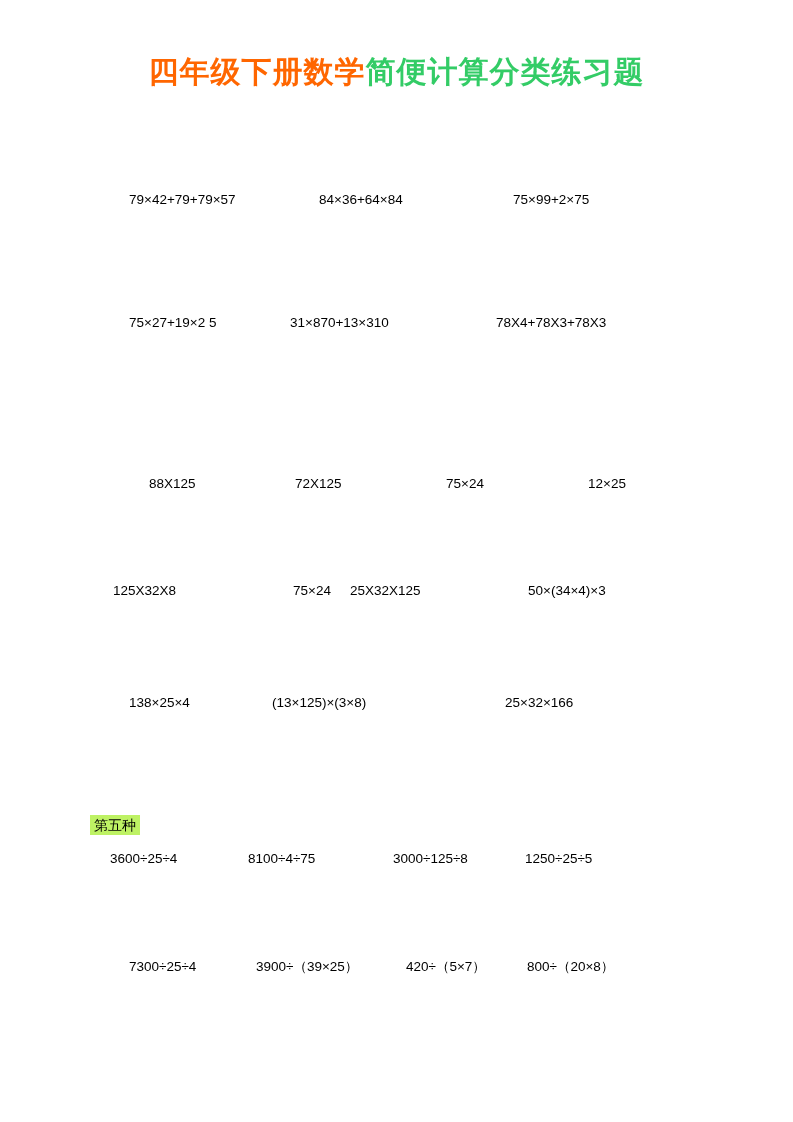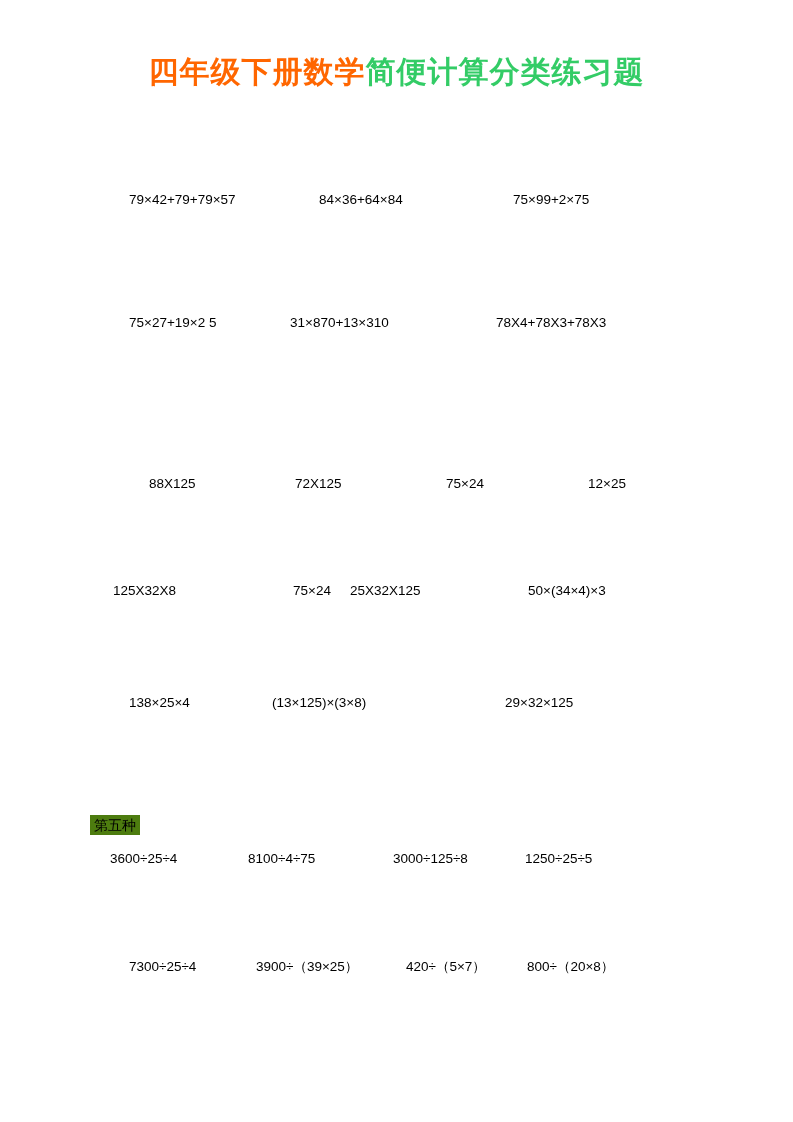--- a/index.html
+++ b/index.html
@@ -49,21 +49,21 @@
     font-family: "Liberation Sans", sans-serif;
     color: #000000;
     white-space: nowrap;
     line-height: 20px;
   }
   .section-label {
     position: absolute;
     font-size: 14px;
     font-family: "DejaVu Sans", sans-serif;
     color: #000000;
-    background: #4d7c0f;
+    background: #bef264;
     padding: 1px 4px;
     line-height: 18px;
     white-space: nowrap;
   }
 </style>
 </head>
 <body>
 
 <div class="page">
 
@@ -93,21 +93,21 @@
       </div>
       <div class="row" style="top: 581px; padding-left: 35px;">
         <div class="cell" style="left: 97px;">125X32X8</div>
         <div class="cell" style="left: 277px;">75×24</div>
         <div class="cell" style="left: 334px;">25X32X125</div>
         <div class="cell" style="left: 500px; margin-left: 12px;">50×(34×4)×3</div>
       </div>
       <div class="row" style="top: 682px; margin-top: 11px;">
         <div class="cell" style="left: 113px;">138×25×4</div>
         <div class="cell" style="left: 256px;">(13×125)×(3×8)</div>
-        <div class="cell" style="left: 489px;">29×32×125</div>
+        <div class="cell" style="left: 489px;">25×32×166</div>
       </div>
       <div class="row" style="top: 849px;">
         <div class="cell" style="left: 94px;">3600÷25÷4</div>
         <div class="cell" style="left: 232px;">8100÷4÷75</div>
         <div class="cell" style="left: 377px;">3000÷125÷8</div>
         <div class="cell" style="left: 509px;">1250÷25÷5</div>
       </div>
       <div class="row" style="top: 957px;">
         <div class="cell" style="left: 113px;">7300÷25÷4</div>
         <div class="cell" style="left: 240px;">3900÷（39×25）</div>

